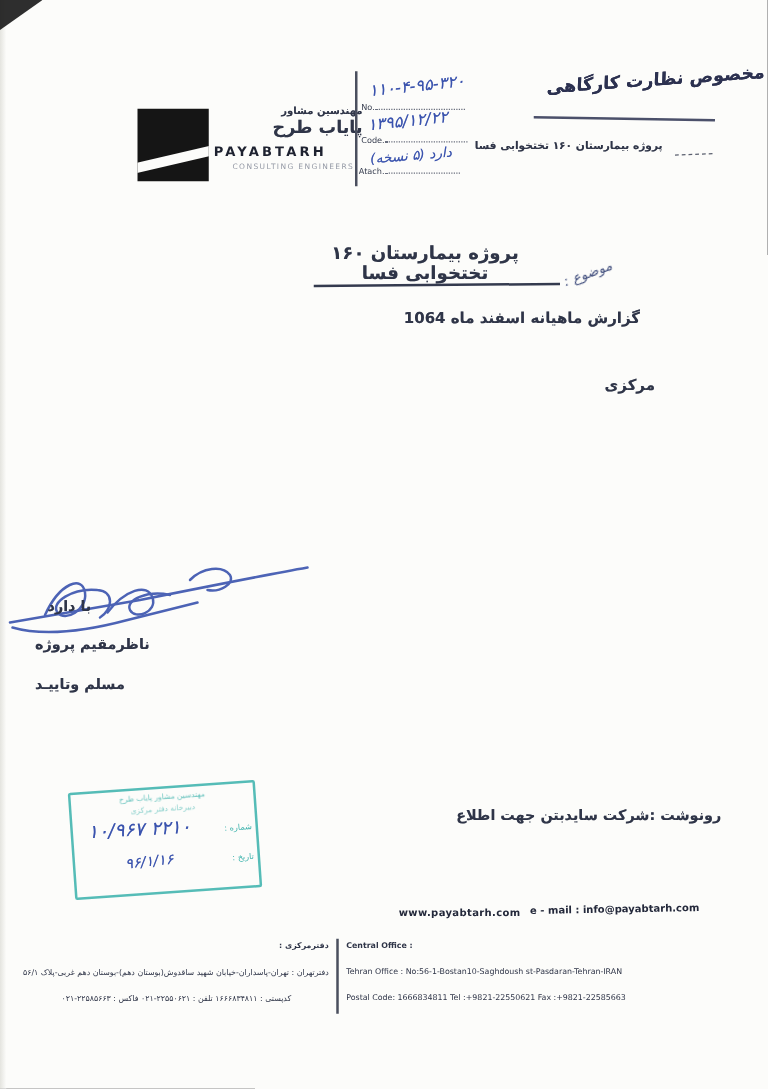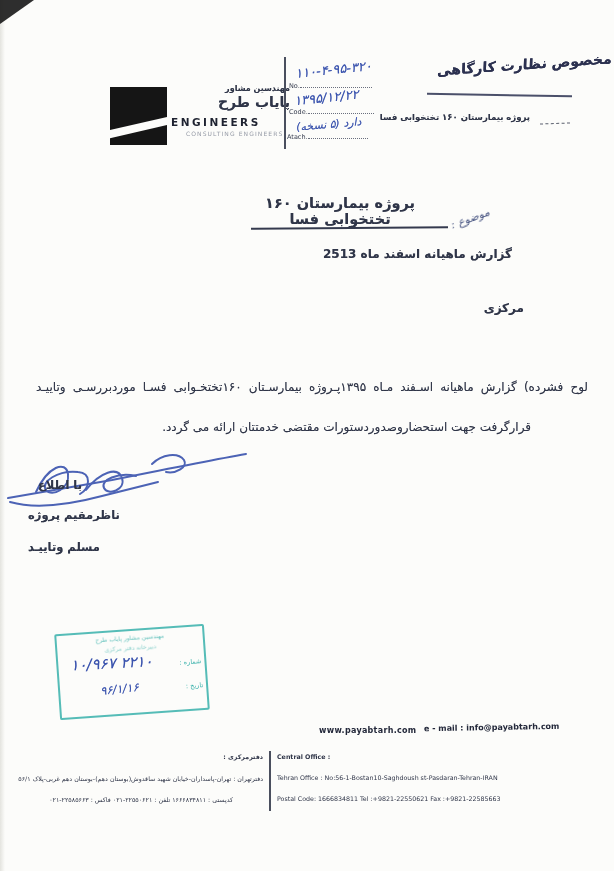--- a/index.html
+++ b/index.html
@@ -35,21 +35,21 @@
 <div class="page">
 
   <div class="abs edge-l"></div>
   <div class="abs corner-wedge"></div>
 
   <div class="abs logo-sq">
     <div class="logo-slash"></div>
   </div>
   <div class="abs ink b rtl" style="right:324px;top:84px;font-size:8px;">مهندسین مشاور</div>
   <div class="abs ink b rtl" style="right:324px;top:94px;font-size:14px;">پایاب طرح</div>
-  <div class="abs b" style="left:171px;top:116px;font-size:10.5px;letter-spacing:2.5px;color:#1e2230;">ENGINEERS</div>
+  <div class="abs b" style="left:171px;top:116px;font-size:10.5px;letter-spacing:2.5px;color:#1e2230;">PAYABTARH</div>
   <div class="abs" style="left:186px;top:130px;font-size:6px;letter-spacing:1.1px;color:#959aa6;">CONSULTING ENGINEERS</div>
 
   <div class="abs vline" style="left:284px;top:57px;height:92px;"></div>
 
   <div class="abs b rtl" style="left:420px;top:57px;width:192px;font-size:14px;color:#2c3150;transform:rotate(-4deg) skewX(-6deg);text-shadow:0 0 .5px #2c3150;">مخصوص نظارت کارگاهی</div>
   <div class="abs" style="left:427px;top:94px;width:145px;height:1.6px;background:#2c3150;opacity:.85;transform:rotate(1deg);"></div>
   <div class="abs ink b rtl" style="right:84px;top:112px;font-size:8.5px;">پروژه بیمارستان ۱۶۰ تختخوابی فسا</div>
   <div class="abs" style="left:540px;top:123px;width:30px;border-top:1.5px dashed #5a5f6e;transform:rotate(-2deg);"></div>
 
   <div class="abs" style="left:289px;top:80px;font-size:6.5px;color:#3a4052;">
@@ -63,39 +63,38 @@
   <div class="abs hw ltr" style="left:294px;top:90px;font-size:13px;transform:rotate(-6deg);letter-spacing:.5px;">۱۳۹۵/۱۲/۲۲</div>
 
   <div class="abs" style="left:287px;top:131px;font-size:6.5px;color:#3a4052;">
     <span>Atach.</span><span class="leader" style="width:60px;"></span>
   </div>
   <div class="abs hw rtl" style="left:296px;top:118px;font-size:11px;transform:rotate(-5deg);">دارد (۵ نسخه)</div>
 
   <div class="abs ink b rtl" style="left:244px;top:195px;width:192px;font-size:14.5px;text-align:center;">پروژه بیمارستان ۱۶۰ تختخوابی فسا</div>
   <div class="abs" style="left:251px;top:227px;width:197px;height:2.2px;background:#343a4e;transform:rotate(-.5deg);"></div>
   <div class="abs rtl" style="left:450px;top:212px;font-size:11px;color:#44517f;transform:rotate(-20deg);font-style:italic;filter:blur(.2px);">موضوع :</div>
-  <div class="abs ink b rtl" style="right:102px;top:247px;font-size:12px;">گزارش ماهیانه اسفند ماه 2513</div>
+  <div class="abs ink b rtl" style="right:102px;top:247px;font-size:12px;">گزارش ماهیانه اسفند ماه 1064</div>
 
   <div class="abs ink b rtl body-line" style="right:90px;top:301px;">مرکزی</div>
-  <div class="abs ink rtl body-line justify" style="left:36px;right:26px;top:380px;">لوح فشرده) گزارش ماهیانه اسـفند مـاه ۱۳۹۵پـروژه بیمارسـتان ۱۶۰تختخـوابی فسـا موردبررسـی وتاییـد</div>
-  <div class="abs ink rtl body-line" style="right:83px;top:420px;">قرارگرفت جهت استحضاروصدوردستورات مقتضی خدمتتان ارائه می گردد.</div>
 
   <svg class="abs" style="left:2px;top:440px;" width="250" height="78" viewBox="0 0 250 78">
     <g fill="none" stroke="#3a53ae" stroke-width="2" stroke-linecap="round" opacity=".9">
       <path d="M244,14 C210,20 160,30 110,40 C70,47 30,54 6,58"></path>
       <path d="M34,52 C46,26 64,20 66,34 C68,48 50,58 44,50 C38,42 56,30 76,32 C90,33 88,48 78,54"></path>
       <path d="M84,50 C98,32 116,26 120,38 C124,50 106,56 102,48 C98,40 116,32 134,36"></path>
       <path d="M8,62 C36,70 70,64 100,56 C120,51 140,46 156,42"></path>
       <path d="M150,24 C160,14 176,12 182,20 C186,27 174,34 164,32"></path>
     </g>
   </svg>
-  <div class="abs ink b rtl sig-txt" style="left:38px;top:478px;">با اطلاع</div>
+  <div class="abs ink b rtl sig-txt" style="left:38px;top:478px;">با دارد</div>
   <div class="abs ink b rtl sig-txt" style="left:28px;top:508px;">ناظرمقیم پروژه</div>
   <div class="abs ink b rtl sig-txt" style="left:28px;top:540px;">مسلم وتاییـد</div>
 
+  <div class="abs ink b rtl" style="right:37px;top:645px;font-size:11.5px;">رونوشت :شرکت سایدبتن جهت اطلاع</div>
 
   <div class="abs stamp-box">
     <div class="abs teal rtl blur1" style="left:6px;right:6px;top:3px;font-size:6px;text-align:center;">مهندسین مشاور پایاب طرح</div>
     <div class="abs teal rtl blur2" style="left:14px;right:14px;top:13px;font-size:6px;text-align:center;">دبیرخانه دفتر مرکزی</div>
     <div class="abs teal rtl" style="right:3px;top:31px;font-size:6.5px;">شماره :</div>
     <div class="abs hw ltr" style="left:12px;top:22px;font-size:15px;letter-spacing:1px;transform:rotate(1deg);">۱۰/۹۶۷ ۲۲۱۰</div>
     <div class="abs teal rtl" style="right:3px;top:55px;font-size:6.5px;">تاریخ :</div>
     <div class="abs hw ltr" style="left:40px;top:50px;font-size:11.5px;transform:rotate(-2deg);">۹۶/۱/۱۶</div>
   </div>
 

